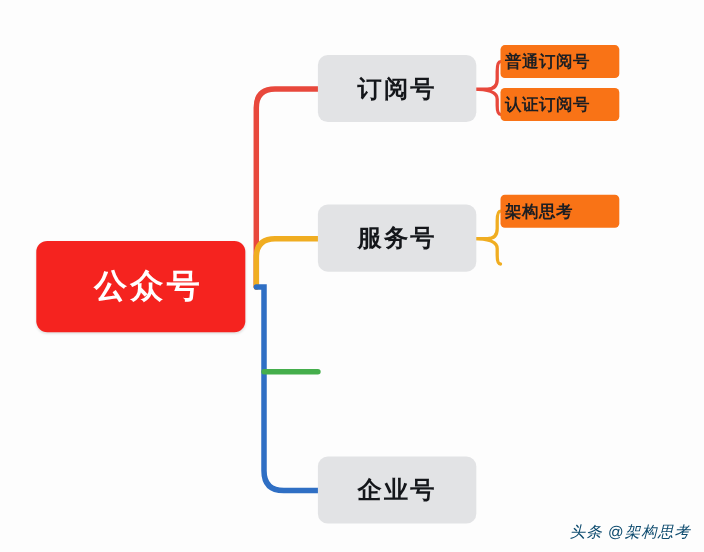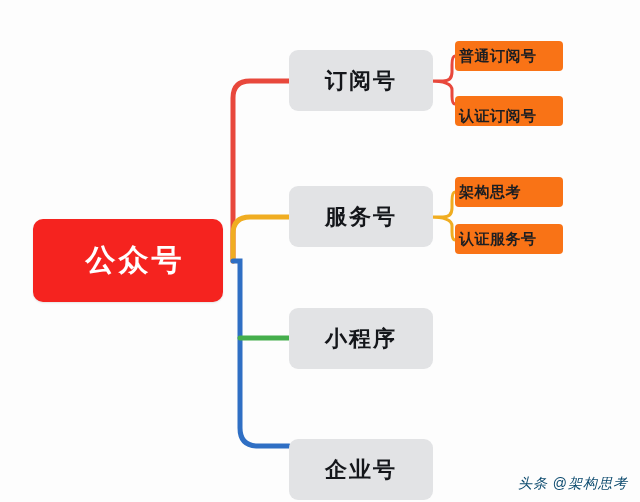--- a/index.html
+++ b/index.html
@@ -55,38 +55,38 @@
     background: #e2e3e5;
     border-radius: 9px;
     color: #14161a;
     font-size: 22px;
     font-weight: bold;
     letter-spacing: 2px;
   }
   .node-l2.n-subscribe  { top: 50px; }
   .node-l2.n-service    { top: 186px; text-align: center; }
   .node-l2.n-miniapp    { top: 308px; }
-  .node-l2.n-enterprise { top: 415px; margin-top: 24px; }
+  .node-l2.n-enterprise { top: 415px; }
 
   
   .node-l3 {
     left: 455px;
     width: 108px;
     height: 30px;
     background: #f97316;
     border-radius: 4px;
     color: #1c1e22;
     font-size: 15px;
     font-weight: bold;
     letter-spacing: 0.5px;
     justify-content: flex-start;
     padding-left: 4px;
   }
   .node-l3.n-sub-normal { top: 41px; }
-  .node-l3.n-sub-verify { top: 96px; align-items: flex-end; }
+  .node-l3.n-sub-verify { top: 80px; }
   .node-l3.n-svc-normal { top: 177px; }
   .node-l3.n-svc-verify { top: 224px; }
 
   .watermark {
     position: absolute;
     right: 12px;
     bottom: 9px;
     font-size: 14px;
     color: #0c4a6e;
     letter-spacing: 1px;
@@ -122,42 +122,36 @@
   </div>
 
   <div class="node node-l2 n-subscribe">
     <span>订阅号</span>
   </div>
 
   <div class="node node-l2 n-service">
     <span>服务号</span>
   </div>
 
-  <div class="node node-l2 n-miniapp">
-    <span>小程序</span>
-  </div>
 
   <div class="node node-l2 n-enterprise">
     <span>企业号</span>
   </div>
 
   <div class="node node-l3 n-sub-normal">
     <span>普通订阅号</span>
   </div>
 
   <div class="node node-l3 n-sub-verify">
     <span>认证订阅号</span>
   </div>
 
   <div class="node node-l3 n-svc-normal">
     <span>架构思考</span>
   </div>
 
-  <div class="node node-l3 n-svc-verify">
-    <span>认证服务号</span>
-  </div>
 
   <div class="watermark">
     <span>头条</span>
     <span class="wm-at">@</span><span>架构思考</span>
   </div>
 
 </div>
 
 </body></html>

